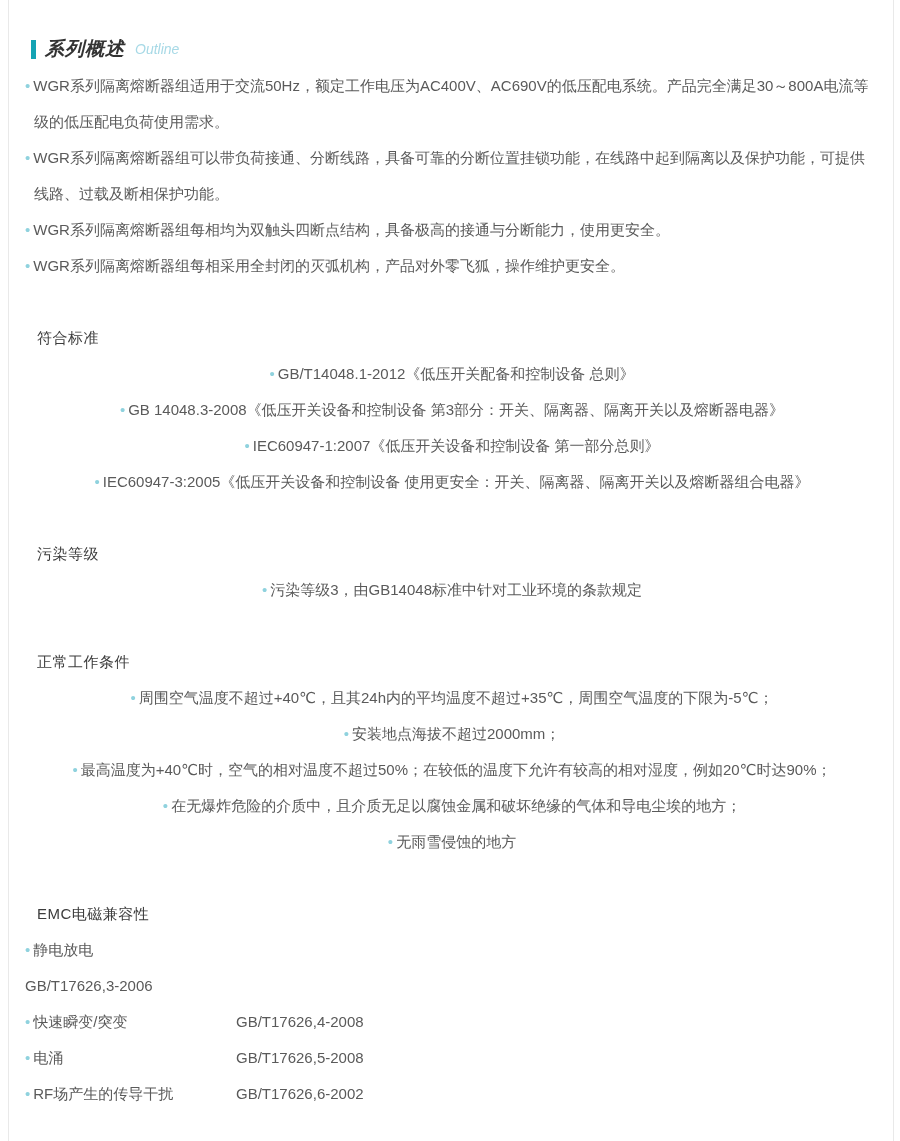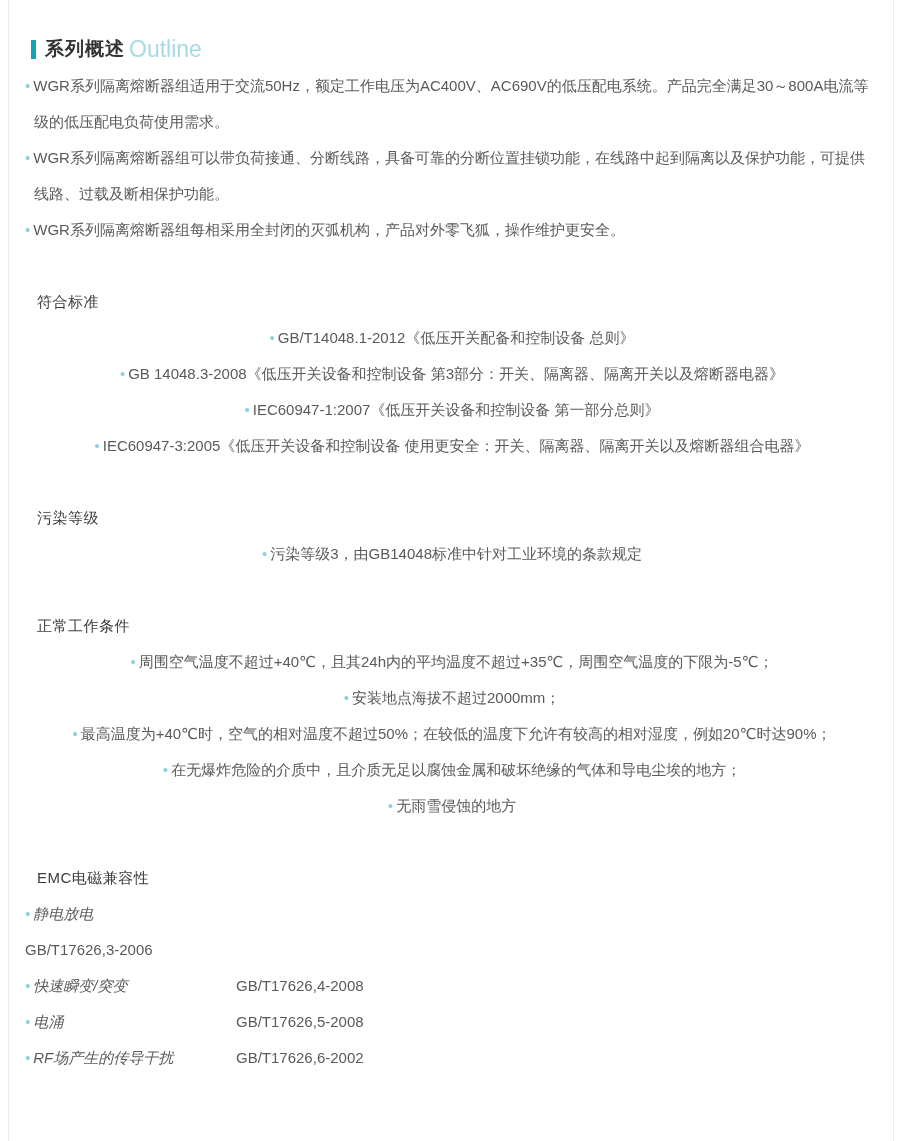--- a/index.html
+++ b/index.html
@@ -21,30 +21,31 @@
   }
   .page{
     position:absolute;top:0;bottom:0;left:8px;right:6px;
     border-left:1px solid var(--edge);
     border-right:1px solid var(--edge);
     padding:38px 14px 0 16px;
   }
   .doc-title{
     display:flex;align-items:center;height:22px;
     padding-left:6px;
+    font-style:italic;
   }
   .title-bar{
     width:5px;height:19px;background:var(--accent);
     margin-right:9px;flex:0 0 auto;
   }
   .title-zh{
     font-size:19px;font-weight:bold;color:#333333;letter-spacing:1px;
   }
   .title-en{
-    font-size:23px;color:var(--outline);margin-left:4px;
+    font-size:14px;color:var(--outline);margin-left:10px;
   }
   ul.bullets{list-style:none;}
   ul.bullets{margin-top:8px;}
   ul.bullets li{
     font-size:15px;line-height:36px;
     padding-left:9px;text-indent:-9px;
   }
   ul.bullets li::before{
     content:"\2022";
     color:var(--bullet);
@@ -58,21 +59,21 @@
     letter-spacing:0.5px;
   }
   h2.sec + ul.bullets{margin-top:0;text-align:center;}
   .emc-list{list-style:none;margin-top:0;}
   .emc-row{
     font-size:15px;line-height:36px;
     display:flex;
   }
   .emc-label{
     flex:0 0 211px;
-    padding-left:9px;text-indent:-9px;font-style:italic;
+    padding-left:9px;text-indent:-9px;
   }
   .emc-label::before{
     content:"\2022";
     color:var(--bullet);
     margin-right:3px;
   }
   .emc-std{flex:1;}
 </style>
 </head>
 <body>
@@ -81,20 +82,21 @@
 
   <div class="doc-title">
     <span class="title-bar"></span>
     <span class="title-zh">系列概述</span>
     <span class="title-en">Outline</span>
   </div>
 
   <ul class="bullets">
     <li>WGR系列隔离熔断器组适用于交流50Hz，额定工作电压为AC400V、AC690V的低压配电系统。产品完全满足30～800A电流等级的低压配电负荷使用需求。</li>
     <li>WGR系列隔离熔断器组可以带负荷接通、分断线路，具备可靠的分断位置挂锁功能，在线路中起到隔离以及保护功能，可提供线路、过载及断相保护功能。</li>
+    <li>WGR系列隔离熔断器组每相均为双触头四断点结构，具备极高的接通与分断能力，使用更安全。</li>
     <li>WGR系列隔离熔断器组每相采用全封闭的灭弧机构，产品对外零飞狐，操作维护更安全。</li>
   </ul>
 
   <h2 class="sec">符合标准</h2>
   <ul class="bullets">
     <li>GB/T14048.1-2012《低压开关配备和控制设备 总则》</li>
     <li>GB 14048.3-2008《低压开关设备和控制设备 第3部分：开关、隔离器、隔离开关以及熔断器电器》</li>
     <li>IEC60947-1:2007《低压开关设备和控制设备 第一部分总则》</li>
     <li>IEC60947-3:2005《低压开关设备和控制设备 使用更安全：开关、隔离器、隔离开关以及熔断器组合电器》</li>
   </ul>

